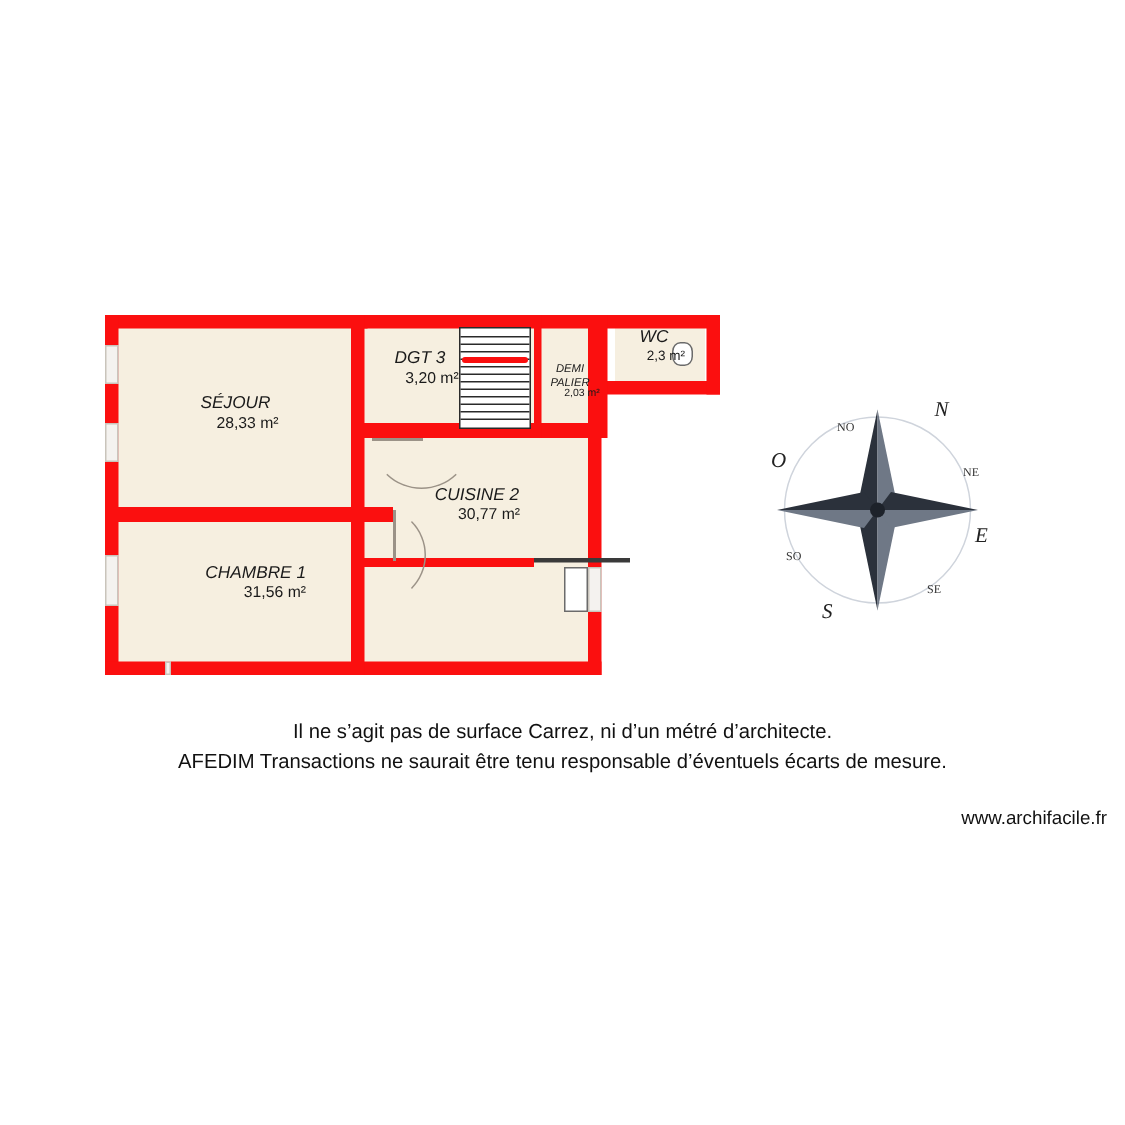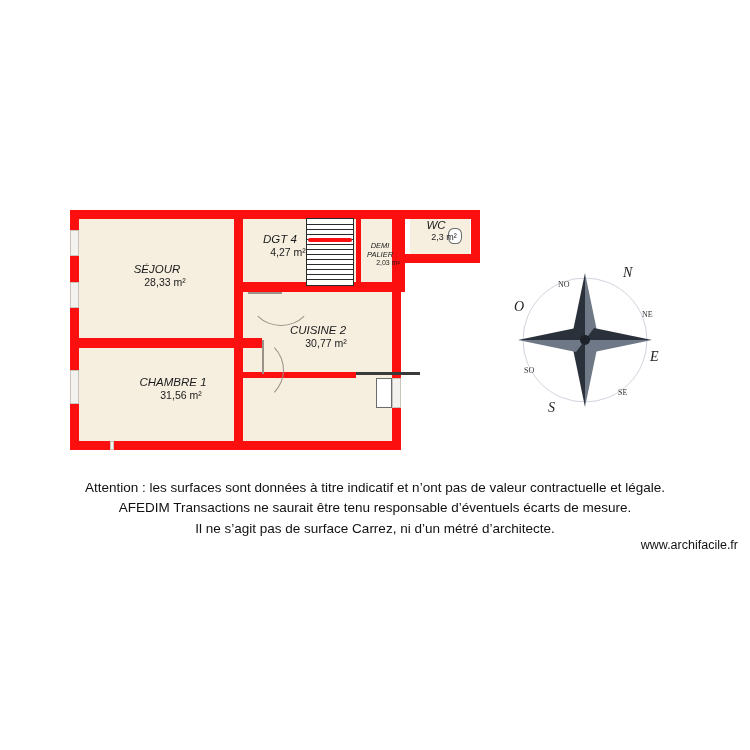--- a/index.html
+++ b/index.html
@@ -216,40 +216,40 @@
 
     <div class="door-leaf" style="left:192px; top:130px; width:2px; height:34px;"></div>
     <div class="door-arc" style="left:150px; top:128px; width:62px; height:62px; border-color:#9b9287; border-top-color:transparent; border-left-color:transparent; border-bottom-color:transparent;"></div>
 
     <div class="room-label" style="left:47px; top:52px; width:80px;">
       <span class="nm">SÉJOUR</span>
       <span class="ar">28,33 m²</span>
     </div>
 
     <div class="room-label" style="left:180px; top:22px; width:60px;">
-      <span class="nm">DGT 4</span>
-      <span class="ar">4,27 m²</span>
+      <span class="nm">DGT 3</span>
+      <span class="ar">3,20 m²</span>
     </div>
 
     <div class="room-label small-label" style="left:289px; top:32px; width:42px; white-space:normal;">
       <span class="nm">DEMI PALIER</span>
       <span class="ar">2,03 m²</span>
     </div>
 
     <div class="room-label" style="left:336px; top:8px; width:60px;">
       <span class="nm">WC</span>
       <span class="ar" style="font-size:9px;">2,3 m²</span>
     </div>
 
     <div class="room-label" style="left:208px; top:113px; width:80px;">
       <span class="nm">CUISINE 2</span>
       <span class="ar">30,77 m²</span>
     </div>
 
-    <div class="room-label" style="left:56px; top:165px; width:94px;">
+    <div class="room-label" style="left:40px; top:165px; width:94px;text-align:right;">
       <span class="nm">CHAMBRE 1</span>
       <span class="ar">31,56 m²</span>
     </div>
   </div>
 
   <div class="compass">
     <svg width="170" height="170" viewBox="0 0 170 170">
 
       <circle cx="85" cy="85" r="62" fill="none" stroke="#cfd4dc" stroke-width="1"></circle>
 
@@ -281,19 +281,18 @@
       <text x="48" y="157" font-family="Liberation Serif, serif" font-size="14" fill="#222" font-style="italic">S</text>
       <text x="14" y="56" font-family="Liberation Serif, serif" font-size="14" fill="#222" font-style="italic">O</text>
       <text x="142" y="62" font-family="Liberation Serif, serif" font-size="8" fill="#333">NE</text>
       <text x="118" y="140" font-family="Liberation Serif, serif" font-size="8" fill="#333">SE</text>
       <text x="24" y="118" font-family="Liberation Serif, serif" font-size="8" fill="#333">SO</text>
       <text x="58" y="32" font-family="Liberation Serif, serif" font-size="8" fill="#333">NO</text>
     </svg>
   </div>
 
   <div class="notice">
-    <div>Attention : les surfaces sont données à titre indicatif et n’ont pas de valeur contractuelle et légale.</div>
+    <div>Il ne s’agit pas de surface Carrez, ni d’un métré d’architecte.</div>
     <div>AFEDIM Transactions ne saurait être tenu responsable d’éventuels écarts de mesure.</div>
-    <div>Il ne s’agit pas de surface Carrez, ni d’un métré d’architecte.</div>
   </div>
 
   <div class="website">www.archifacile.fr</div>
 </div>
 
 </body></html>

